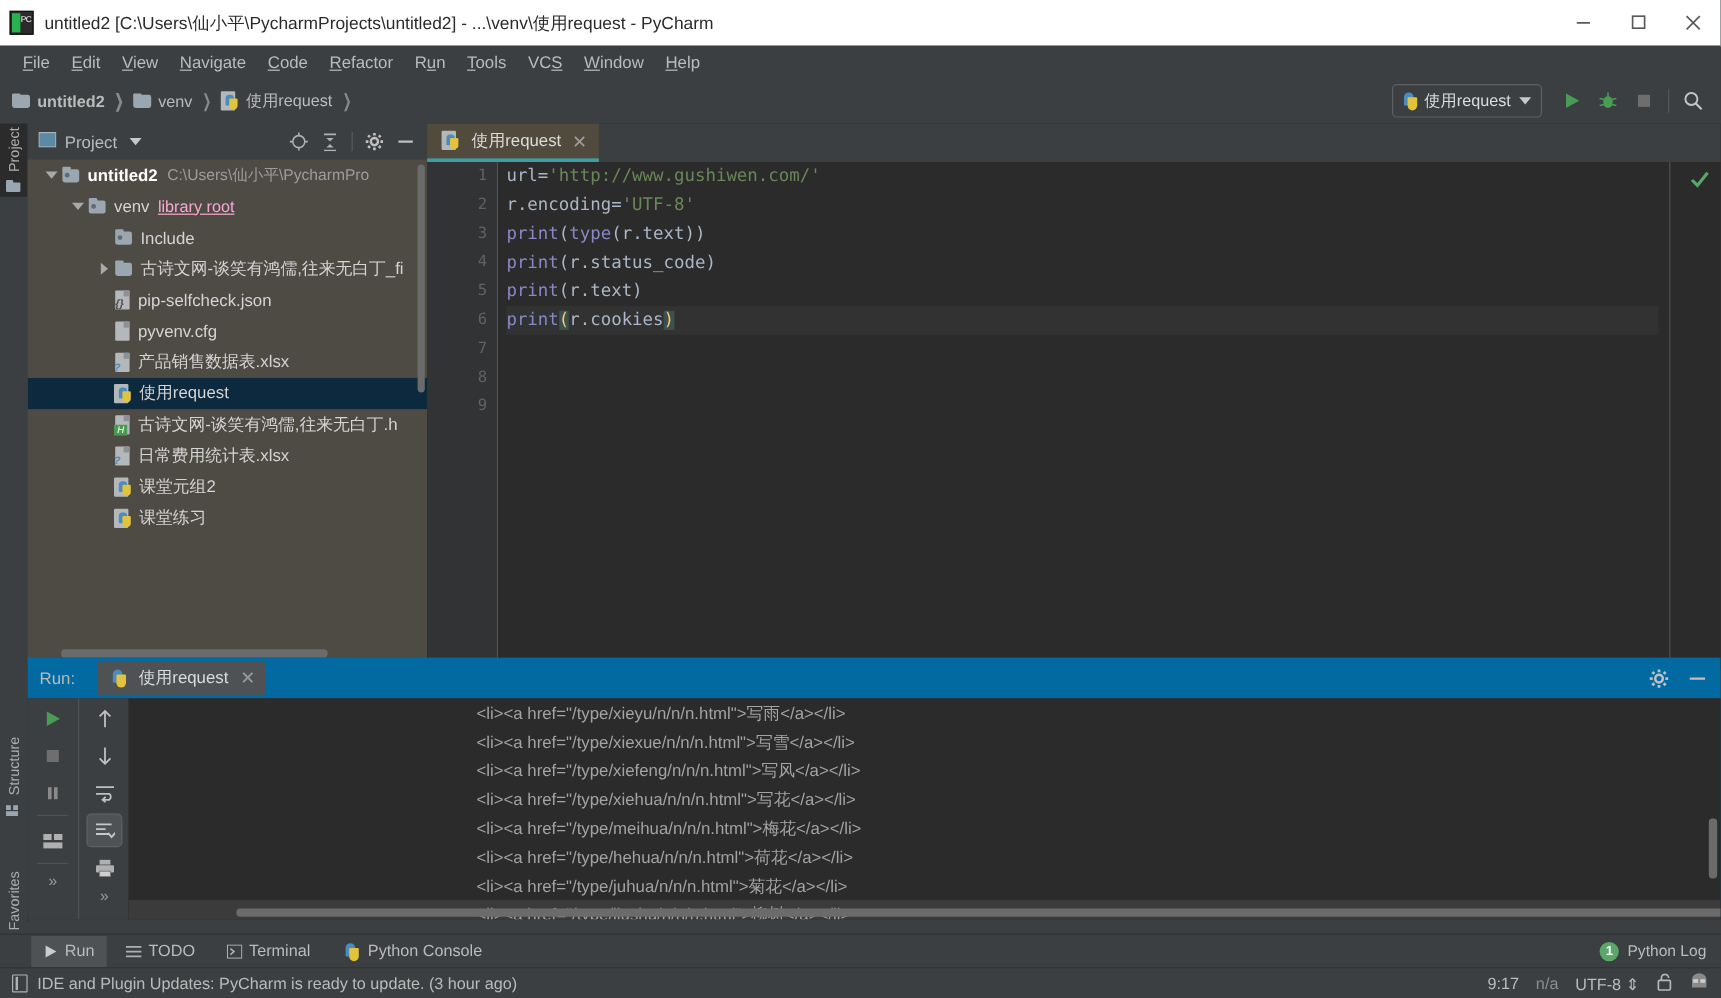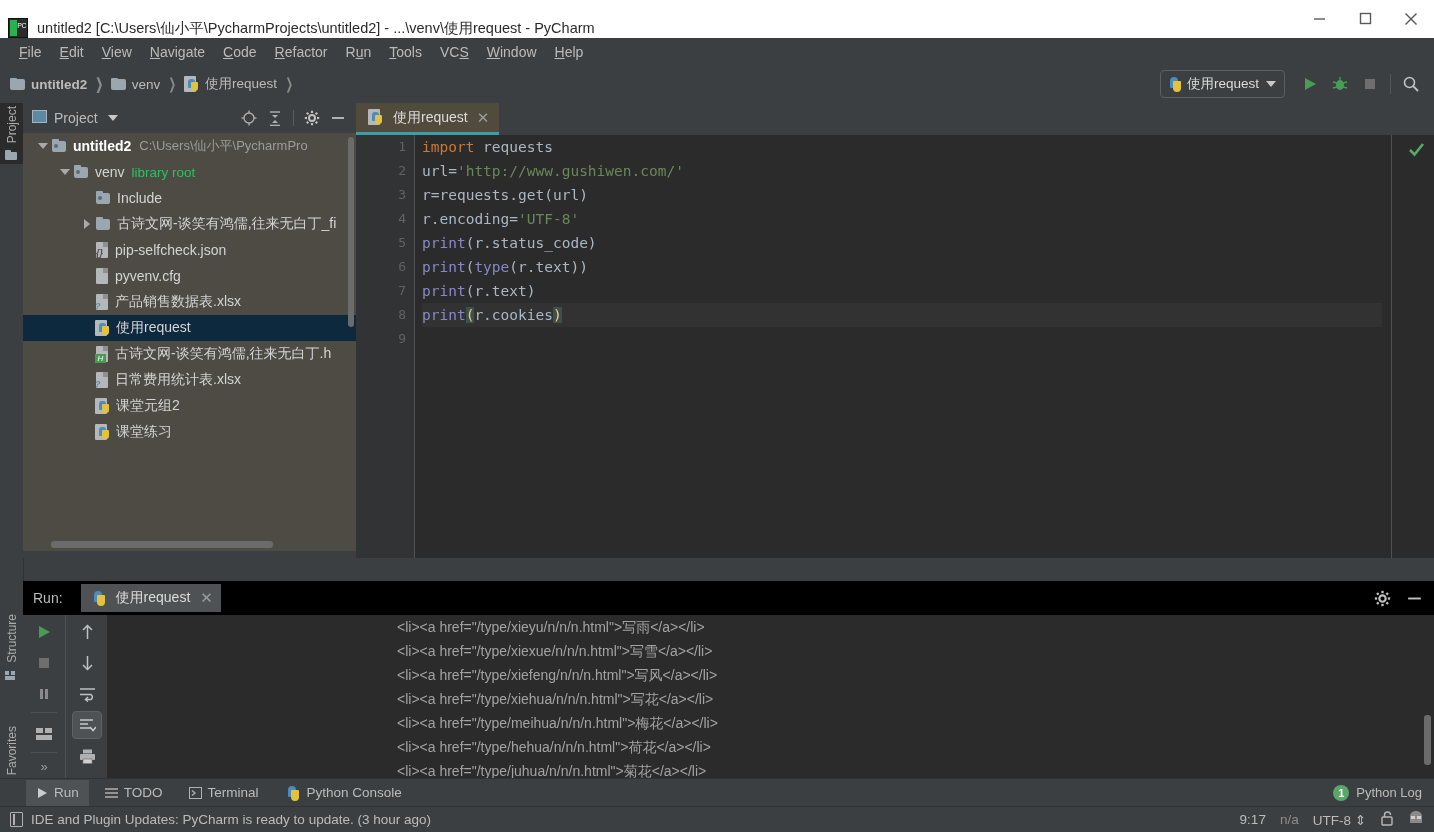--- a/index.html
+++ b/index.html
@@ -15,21 +15,21 @@
     color: #bbbbbb;
     font-size: 13px;
     -webkit-font-smoothing: antialiased;
   }
 
   
   .titlebar {
     position: absolute; left: 0; top: 0; width: 1434px; height: 38px;
     background: #ffffff;
     border-bottom: 1px solid #9b9b8e;
-    display: flex; align-items: flex-end;
+    display: flex; align-items: center;
   }
   .title-icon {
     width: 20px; height: 20px; margin-left: 8px; margin-right: 9px;
     background: #2b2b2b;
     border: 1px solid #111;
     position: relative; flex: none;
     box-sizing: border-box;
   }
   .title-icon::before {
     content: ""; position: absolute; left: 1px; top: 1px;
@@ -177,21 +177,21 @@
   }
   .trow.sel { background: #0d293e; }
   .tw { display: inline-block; flex: none; }
   .arrow-d, .arrow-r {
     width: 16px; height: 26px; display: inline-flex; align-items: center; justify-content: center; flex: none;
   }
   .arrow-d i { width: 0;height: 0;border-left: 5px solid transparent;border-right: 5px solid transparent;border-top: 6px solid #a9a9a9;}
   .arrow-r i { width: 0;height: 0;border-top: 5px solid transparent;border-bottom: 5px solid transparent;border-left: 6px solid #a9a9a9;}
   .tname.bold { font-weight: bold; color: #ffffff; }
   .tpath { color: #9c9c9c; font-size: 13px; margin-left: 8px; }
-  .tsub { color: #22c55e; font-size: 13.5px; margin-left: 7px; }
+  .tsub { color: #f9a8d4; font-size: 13.5px; margin-left: 7px; text-decoration: underline; }
 
   .ic-dir {
     width: 17px; height: 15px; margin-right: 5px; position: relative; flex: none;
   }
   .ic-dir .bk { position: absolute; left: 1px; top: 2px; width: 14px; height: 11px;
     background: #9aa7b0; border-radius: 1px 2px 2px 2px; }
   .ic-dir .tb { position: absolute; left: 1px; top: 0px; width: 7px; height: 3px;
     background: #9aa7b0; border-radius: 1px; }
   .ic-dir .dot { position: absolute; left: 3px; top: 5px; width: 4px; height: 4px;
     background: #5f6a72; border-radius: 50%; }
@@ -261,22 +261,22 @@
   .code-vline {
     position: absolute; left: 58px; top: 0; width: 1px; height: 423px; background: #4e5254;
   }
   .code-rline {
     position: absolute; left: 1035px; top: 0; width: 1px; height: 423px; background: #4e5254;
   }
   .check-ok { position: absolute; right: 9px; top: 6px; }
 
   
   .runwin {
-    position: absolute; left: 23px; top: 581px; width: 1411px; height: 218px;
-    background: #000000;
+    position: absolute; left: 23px; top: 548px; width: 1411px; height: 218px;
+    background: #0369a1;
   }
   .runheader {
     height: 34px; display: flex; align-items: center; padding-left: 10px;
     box-sizing: border-box;
   }
   .run-label { color: #bbbbbb; font-size: 14px; margin-right: 18px;}
   .run-tab {
     display: flex; align-items: center; height: 28px; padding: 0 8px 0 10px;
     background: #4e5254;
   }
@@ -692,26 +692,24 @@
             <div class="ln">5</div>
             <div class="ln">6</div>
             <div class="ln">7</div>
             <div class="ln">8</div>
             <div class="ln">9</div>
           </div>
       </div>
       <div class="code-vline"></div>
       <div class="code-rline"></div>
       <div class="codelines">
-        <div class="cl"><span class="kw">import</span> requests</div>
         <div class="cl">url=<span class="st">'http://www.gushiwen.com/'</span></div>
-        <div class="cl">r=requests.get(url)</div>
         <div class="cl">r.encoding=<span class="st">'UTF-8'</span></div>
+        <div class="cl"><span class="fn">print</span>(<span class="fn">type</span>(r.text))</div>
         <div class="cl"><span class="fn">print</span>(r.status_code)</div>
-        <div class="cl"><span class="fn">print</span>(<span class="fn">type</span>(r.text))</div>
         <div class="cl"><span class="fn">print</span>(r.text)</div>
         <div class="cl cur"><span class="fn">print</span><span class="brace-hl">(</span>r.cookies<span class="brace-hl">)</span></div>
       </div>
       <div class="check-ok">
         <svg width="17" height="17" viewBox="0 0 17 17">
             <polyline points="2,9 6.5,13.5 15,3" fill="none" stroke="#59a869" stroke-width="2.6"></polyline>
           </svg>
       </div>
     </div>
   </div>

